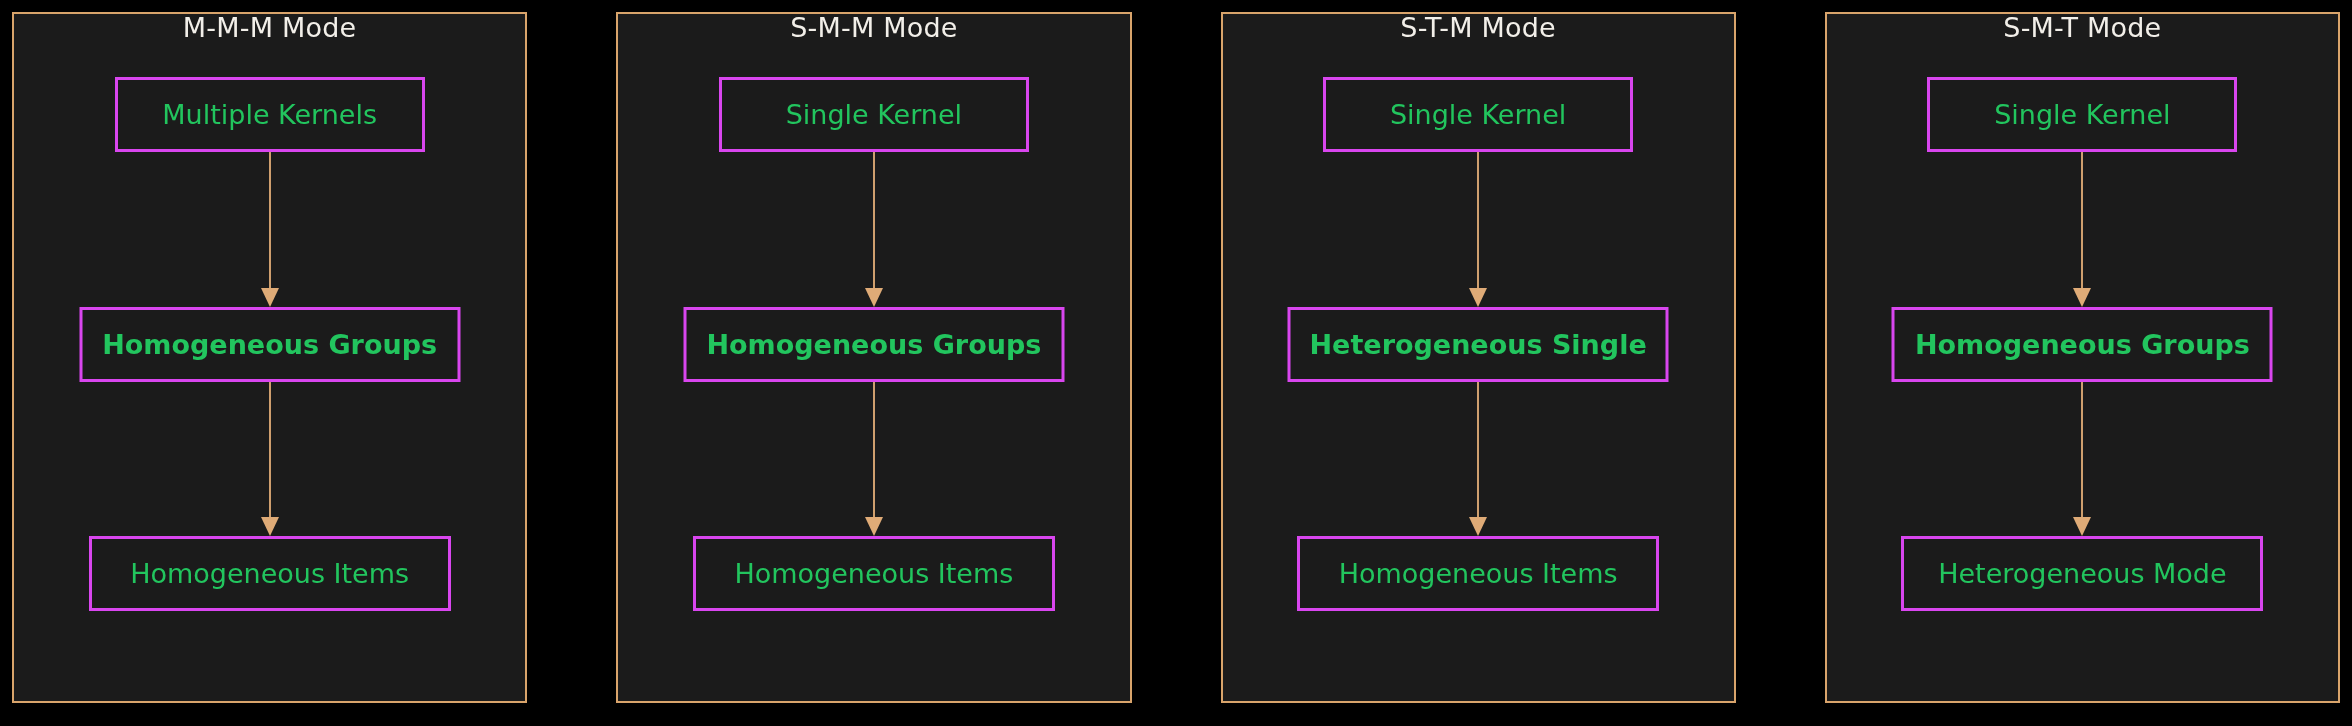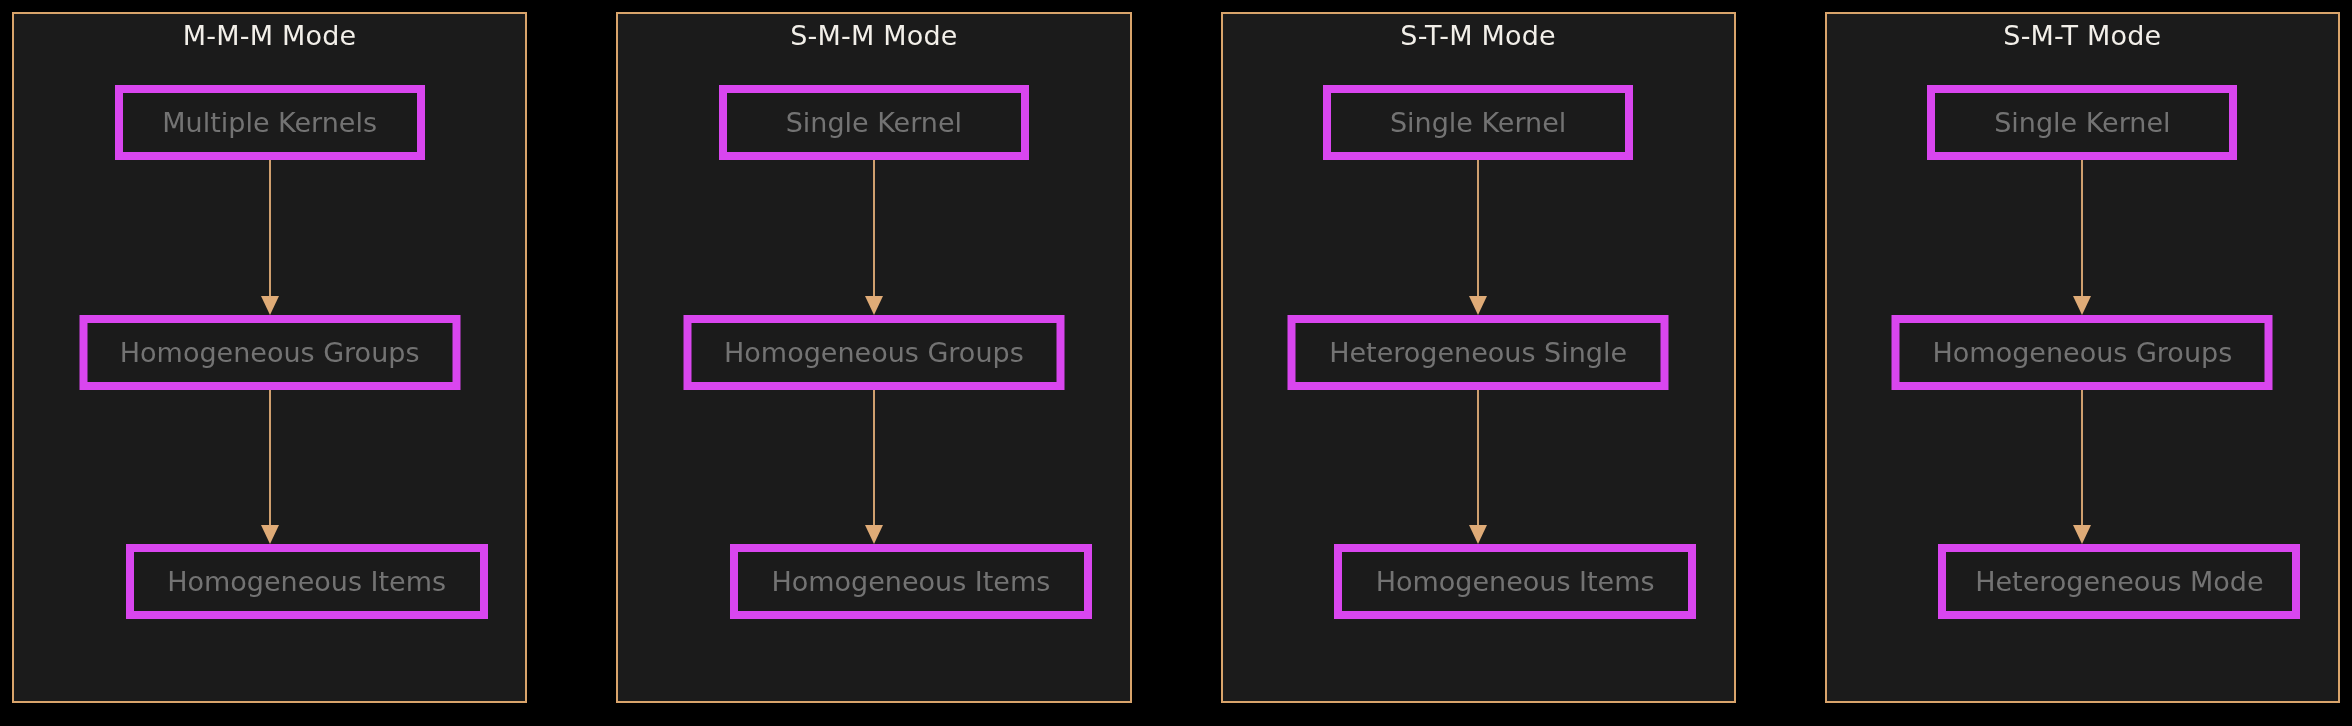--- a/index.html
+++ b/index.html
@@ -48,60 +48,59 @@
     flex-direction: column;
     align-items: center;
   }
 
   .panel-title {
     color: #f2efe9;
     font-size: 27px;
     font-family: "DejaVu Sans", sans-serif;
     letter-spacing: 0.2px;
     line-height: 1;
-    margin-top: 8px;
     margin-bottom: 0;
     text-align: center;
     white-space: nowrap;
   }
 
   .flow {
     position: relative;
     width: 100%;
     flex: 1 1 auto;
     display: flex;
     flex-direction: column;
     align-items: center;
   }
 
   .node {
     position: absolute;
     left: 50%;
     transform: translateX(-50%);
     background: #1b1b1b;
-    border: 8px solid #d946ef;
+    border: 3px solid #d946ef;
     box-sizing: border-box;
     display: flex;
     align-items: center;
     justify-content: center;
-    color: #737373;
+    color: #22c55e;
     font-size: 27px;
     font-family: "DejaVu Sans", sans-serif;
     white-space: nowrap;
     text-align: right;
   }
 
   
   .node.row0 { top: 36px;  height: 75px; }
-  .node.row1 { top: 266px; height: 75px; }
+  .node.row1 { top: 266px; height: 75px; font-weight: bold; }
   .node.row2 { top: 495px; height: 75px; }
 
   .node.w-kernel { width: 310px; }
   .node.w-group  { width: 381px; }
-  .node.w-item   { width: 362px; margin-left: 37px; }
+  .node.w-item   { width: 362px; }
 
   .connector {
     position: absolute;
     left: 50%;
     transform: translateX(-50%);
     width: 26px;
     display: block;
     pointer-events: none;
   }
   .connector.c0 { top: 111px; height: 155px; }

